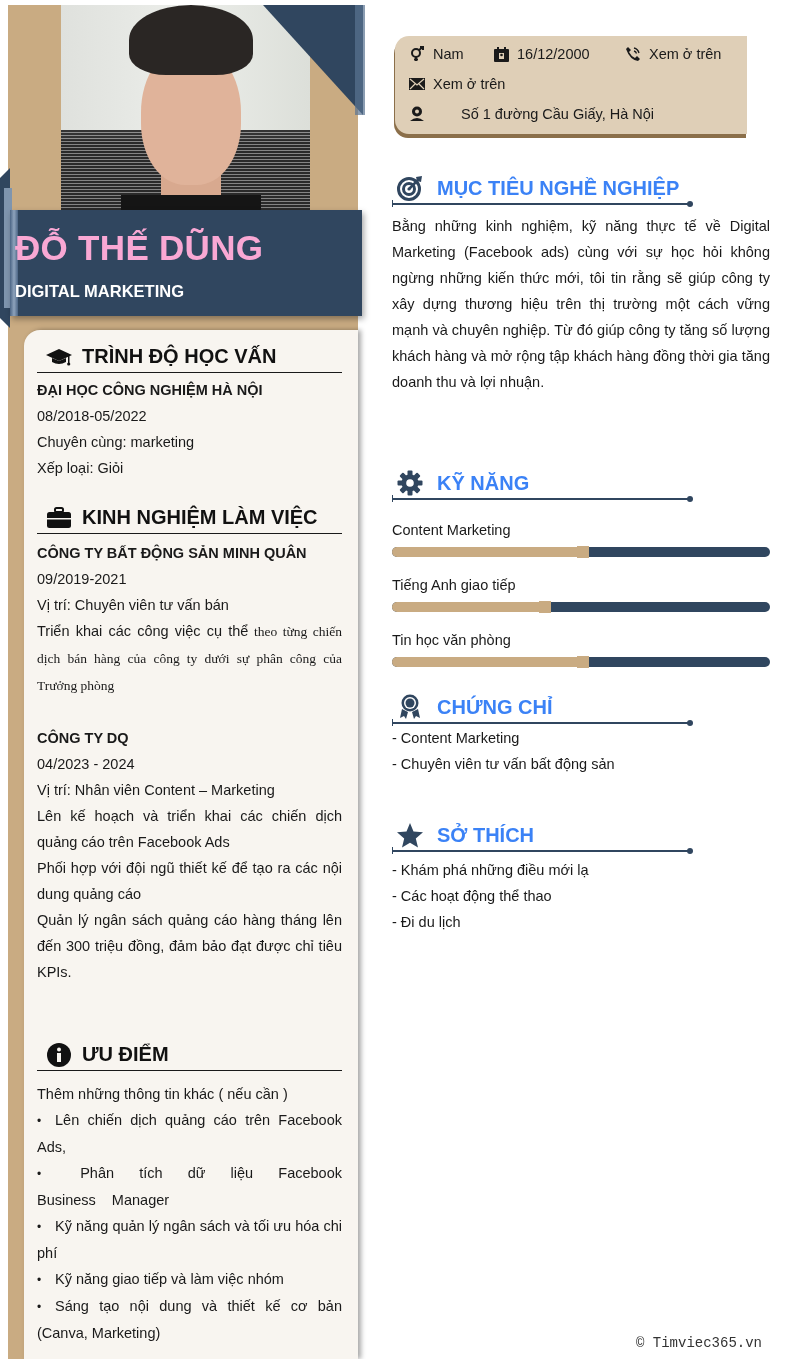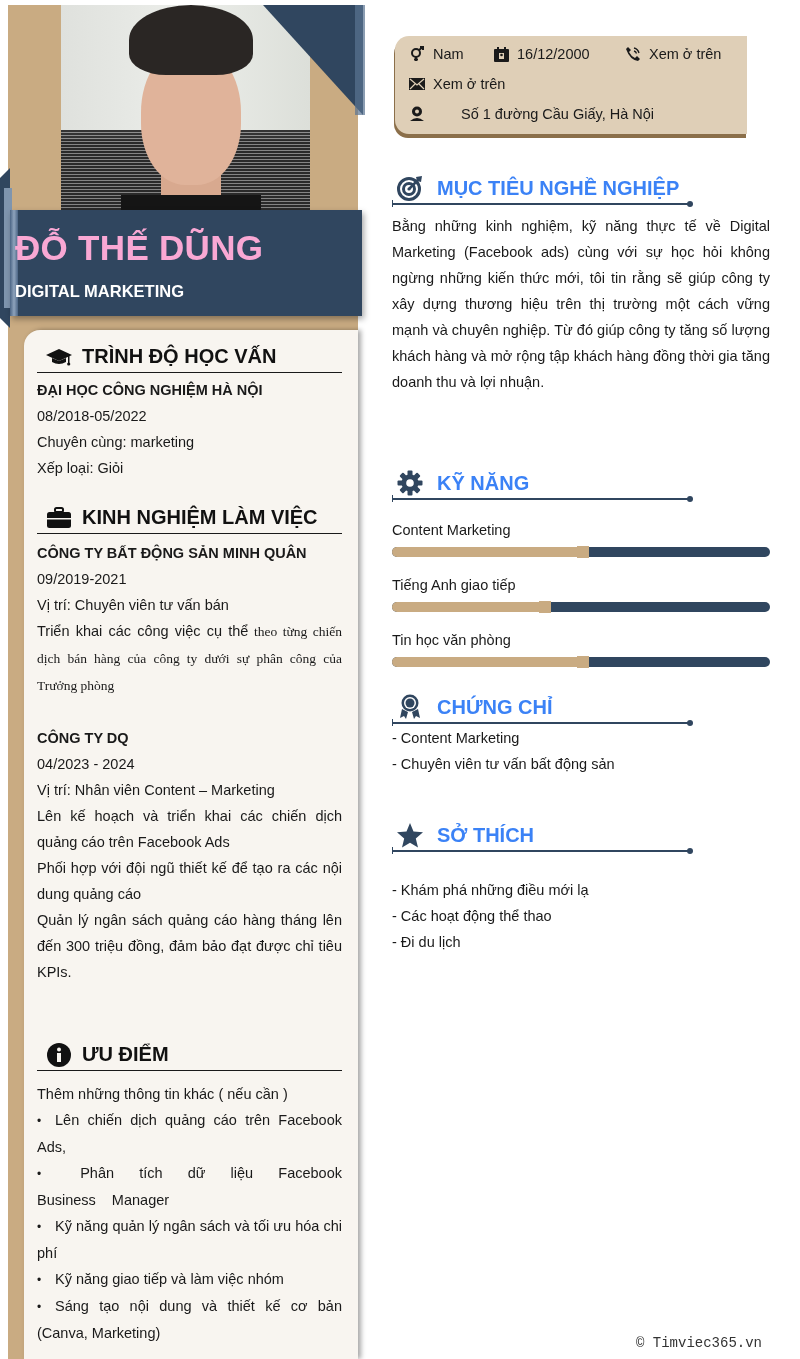--- a/index.html
+++ b/index.html
@@ -297,20 +297,20 @@
 <div class="r-section" style="top:817px;">
   <div class="r-head">
     <span class="ic">
       <svg width="26" height="25" viewBox="0 0 26 25">
           <polygon points="13,0 16.5,8.5 26,9.3 18.8,15.4 21,24.6 13,19.7 5,24.6 7.2,15.4 0,9.3 9.5,8.5" fill="#30465f"></polygon>
         </svg>
     </span>
     <span class="t">SỞ THÍCH</span>
     <div class="r-line"></div>
   </div>
-  <div class="r-body" style="padding-top:24px;">
+  <div class="r-body" style="padding-top:4px;">
     <div>- Khám phá những điều mới lạ</div>
     <div>- Các hoạt động thể thao</div>
     <div>- Đi du lịch</div>
   </div>
 </div>
 
 <div class="footer">© Timviec365.vn</div>
 
 </body></html>

